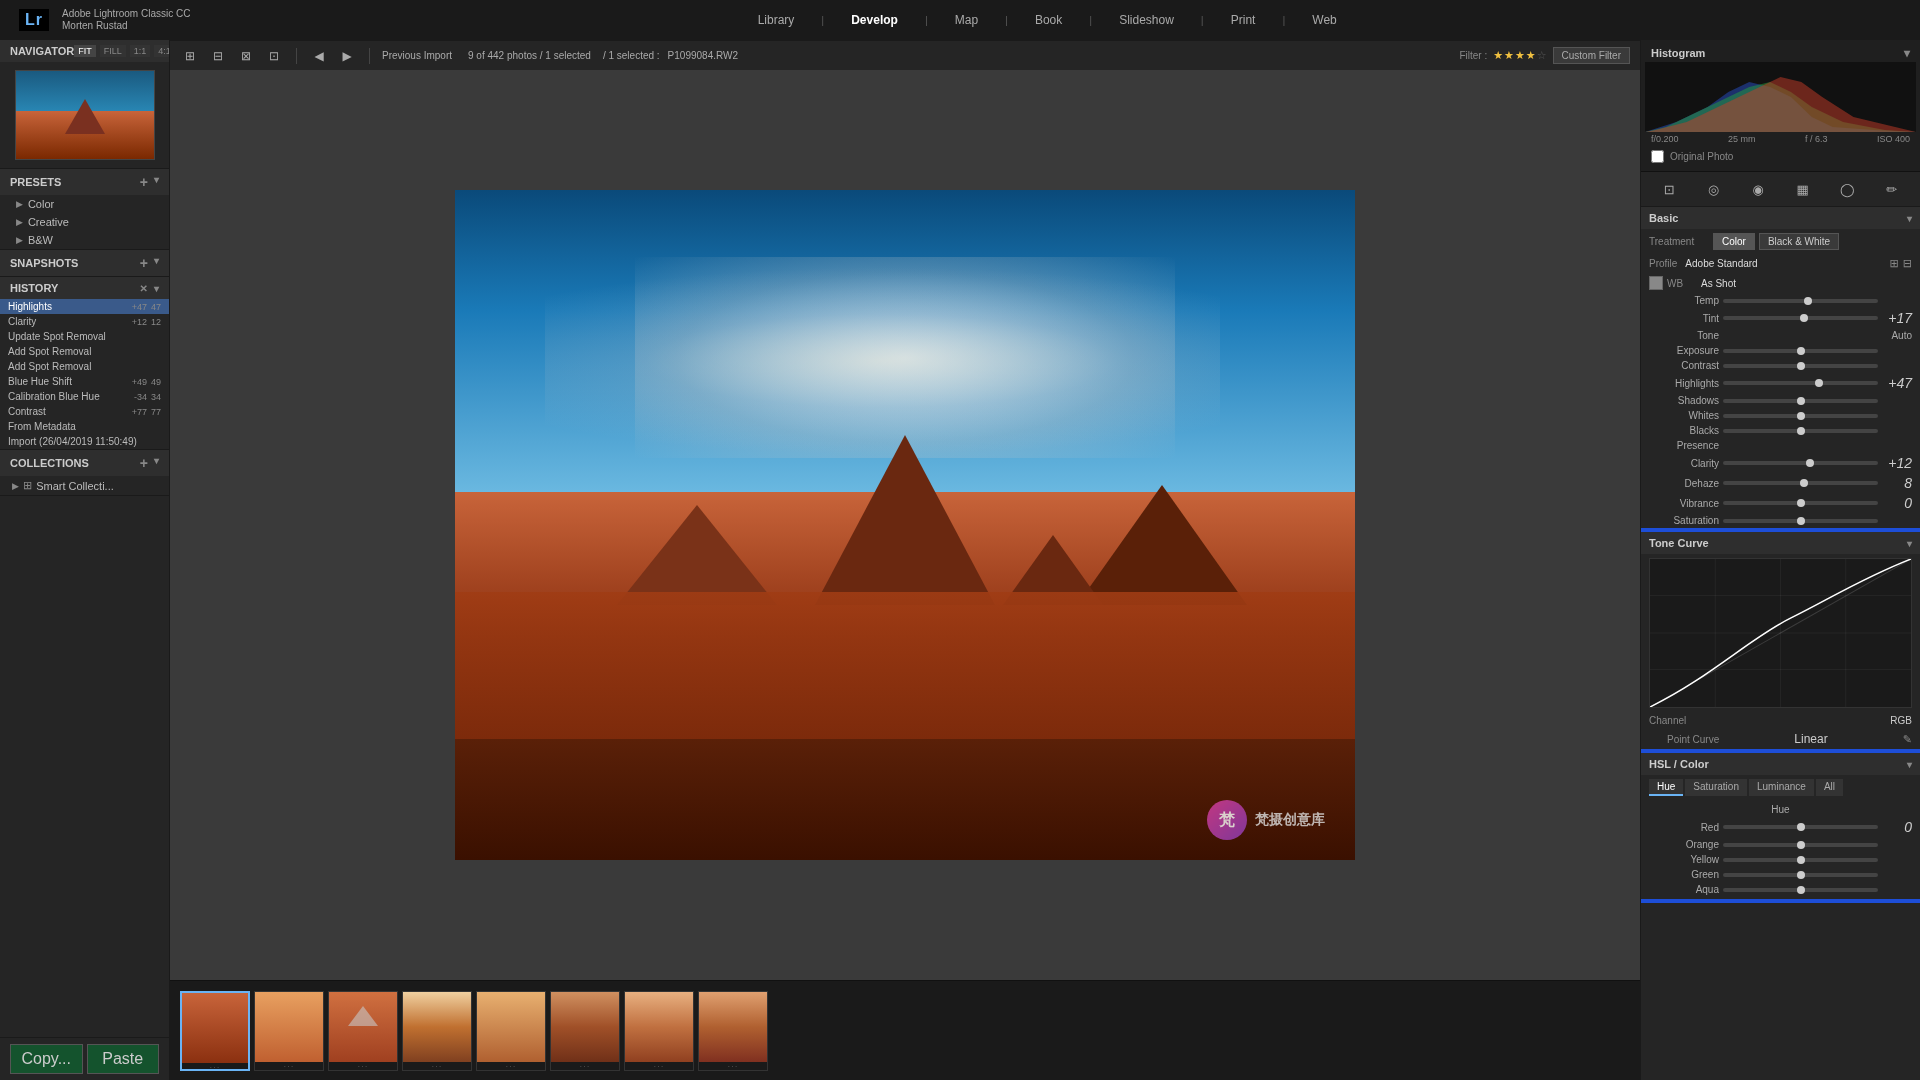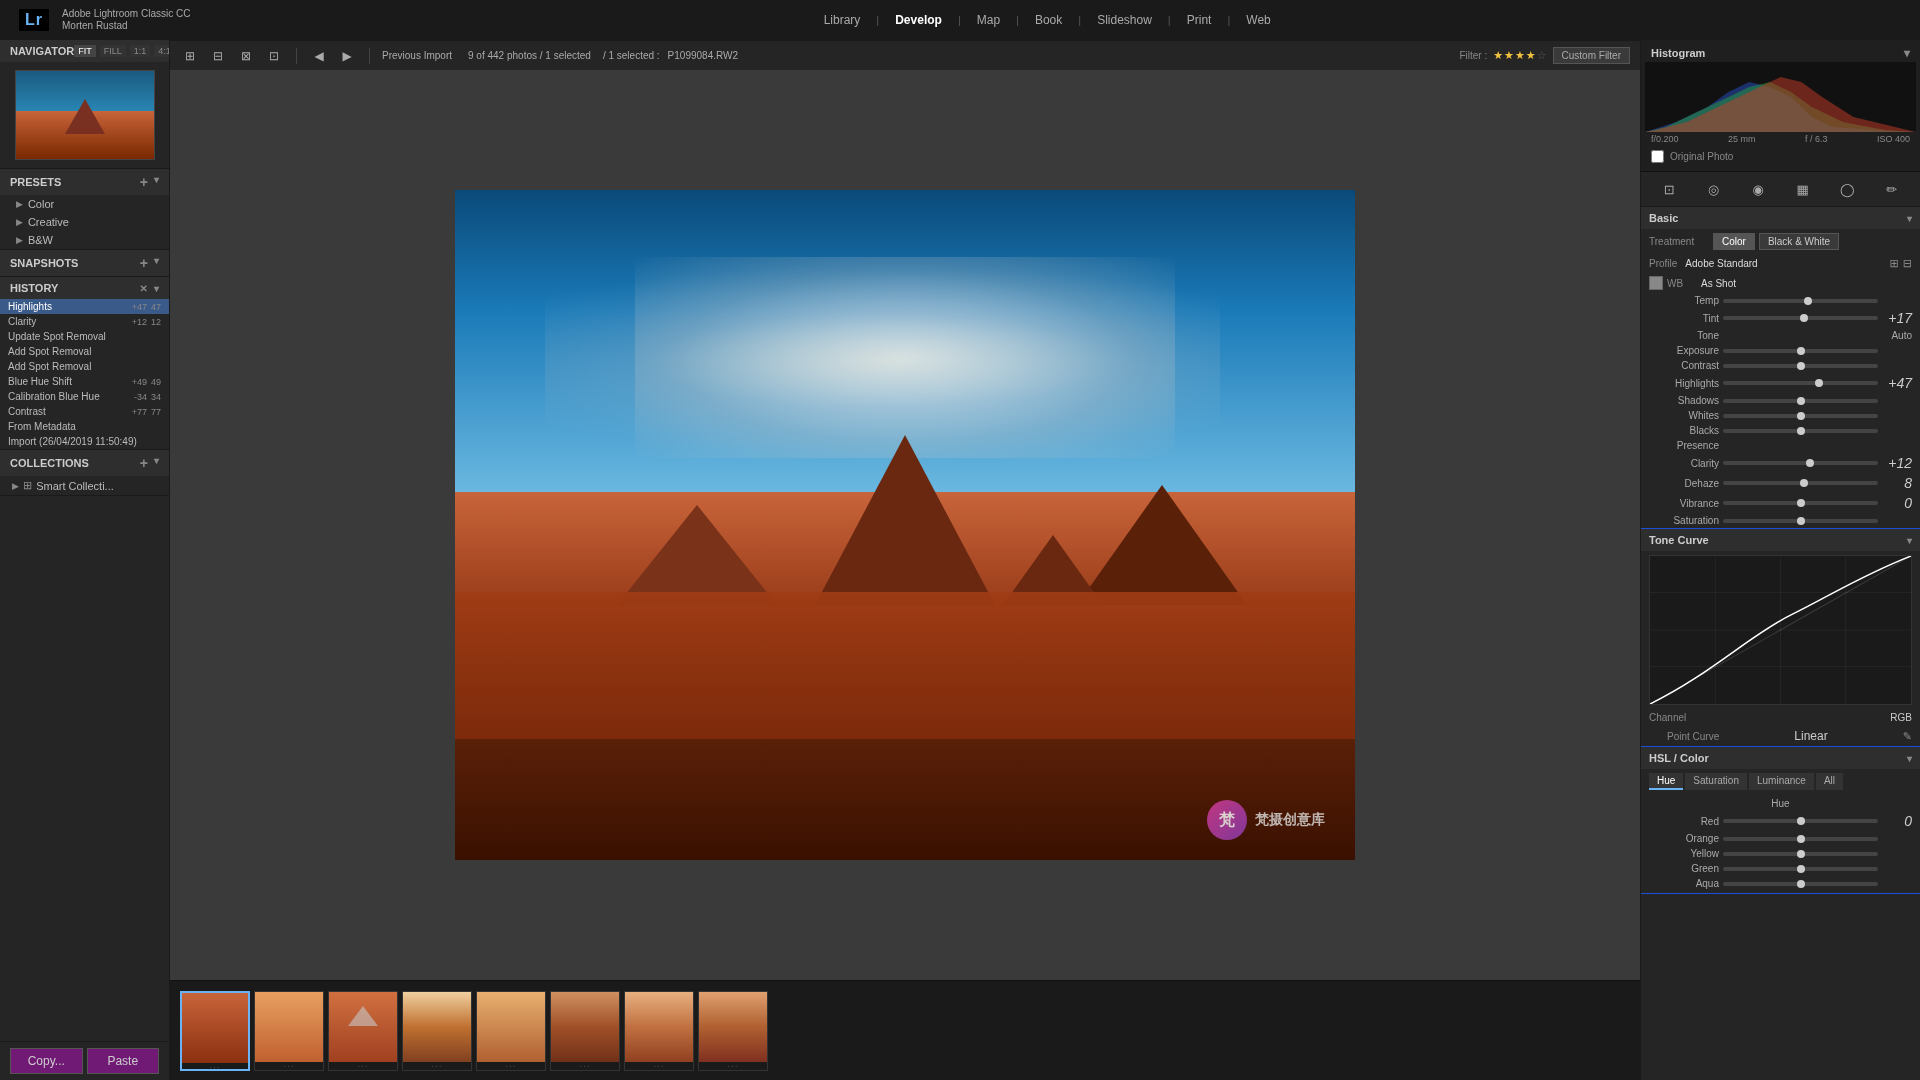--- a/index.html
+++ b/index.html
@@ -47,21 +47,21 @@
       letter-spacing: 1px;
     }
     .lr-app-name {
       font-size: 10px;
       color: #aaa;
       line-height: 1.2;
     }
     .top-bar-nav {
       display: flex;
       align-items: center;
-      gap: 2px;
+      gap: 13px;
     }
     .nav-item {
       padding: 4px 12px;
       font-size: 12px;
       color: #aaa;
       cursor: pointer;
     }
     .nav-item.active { color: #fff; font-weight: bold; }
     .nav-sep { color: #555; margin: 0 2px; }
     .top-bar-right {
@@ -445,21 +445,21 @@
       align-items: center;
       justify-content: center;
       color: #aaa;
       cursor: pointer;
       font-size: 13px;
       border-radius: 2px;
     }
 
     
     .right-section {
-      border-bottom: 1px solid #1d4ed8;
+      border-bottom: 4px solid #1d4ed8;
     }
     .right-section-header {
       display: flex;
       align-items: center;
       justify-content: space-between;
       padding: 5px 8px;
       background: #2e2e2e;
       cursor: pointer;
       font-size: 11px;
       color: #ccc;
@@ -608,23 +608,23 @@
 
     .copy-paste-row {
       display: flex;
       gap: 4px;
       padding: 6px 10px;
       border-top: 1px solid #1a1a1a;
     }
     .copy-btn, .paste-btn {
       flex: 1;
       padding: 5px;
-      font-size: 12px;
+      font-size: 16px;
       color: #ccc;
-      background: #701a75;
+      background: #14532d;
       border: 1px solid #555;
       cursor: pointer;
       text-align: center;
     }
 
     
     .prev-reset-row {
       display: flex;
       justify-content: space-between;
       padding: 6px 10px;

